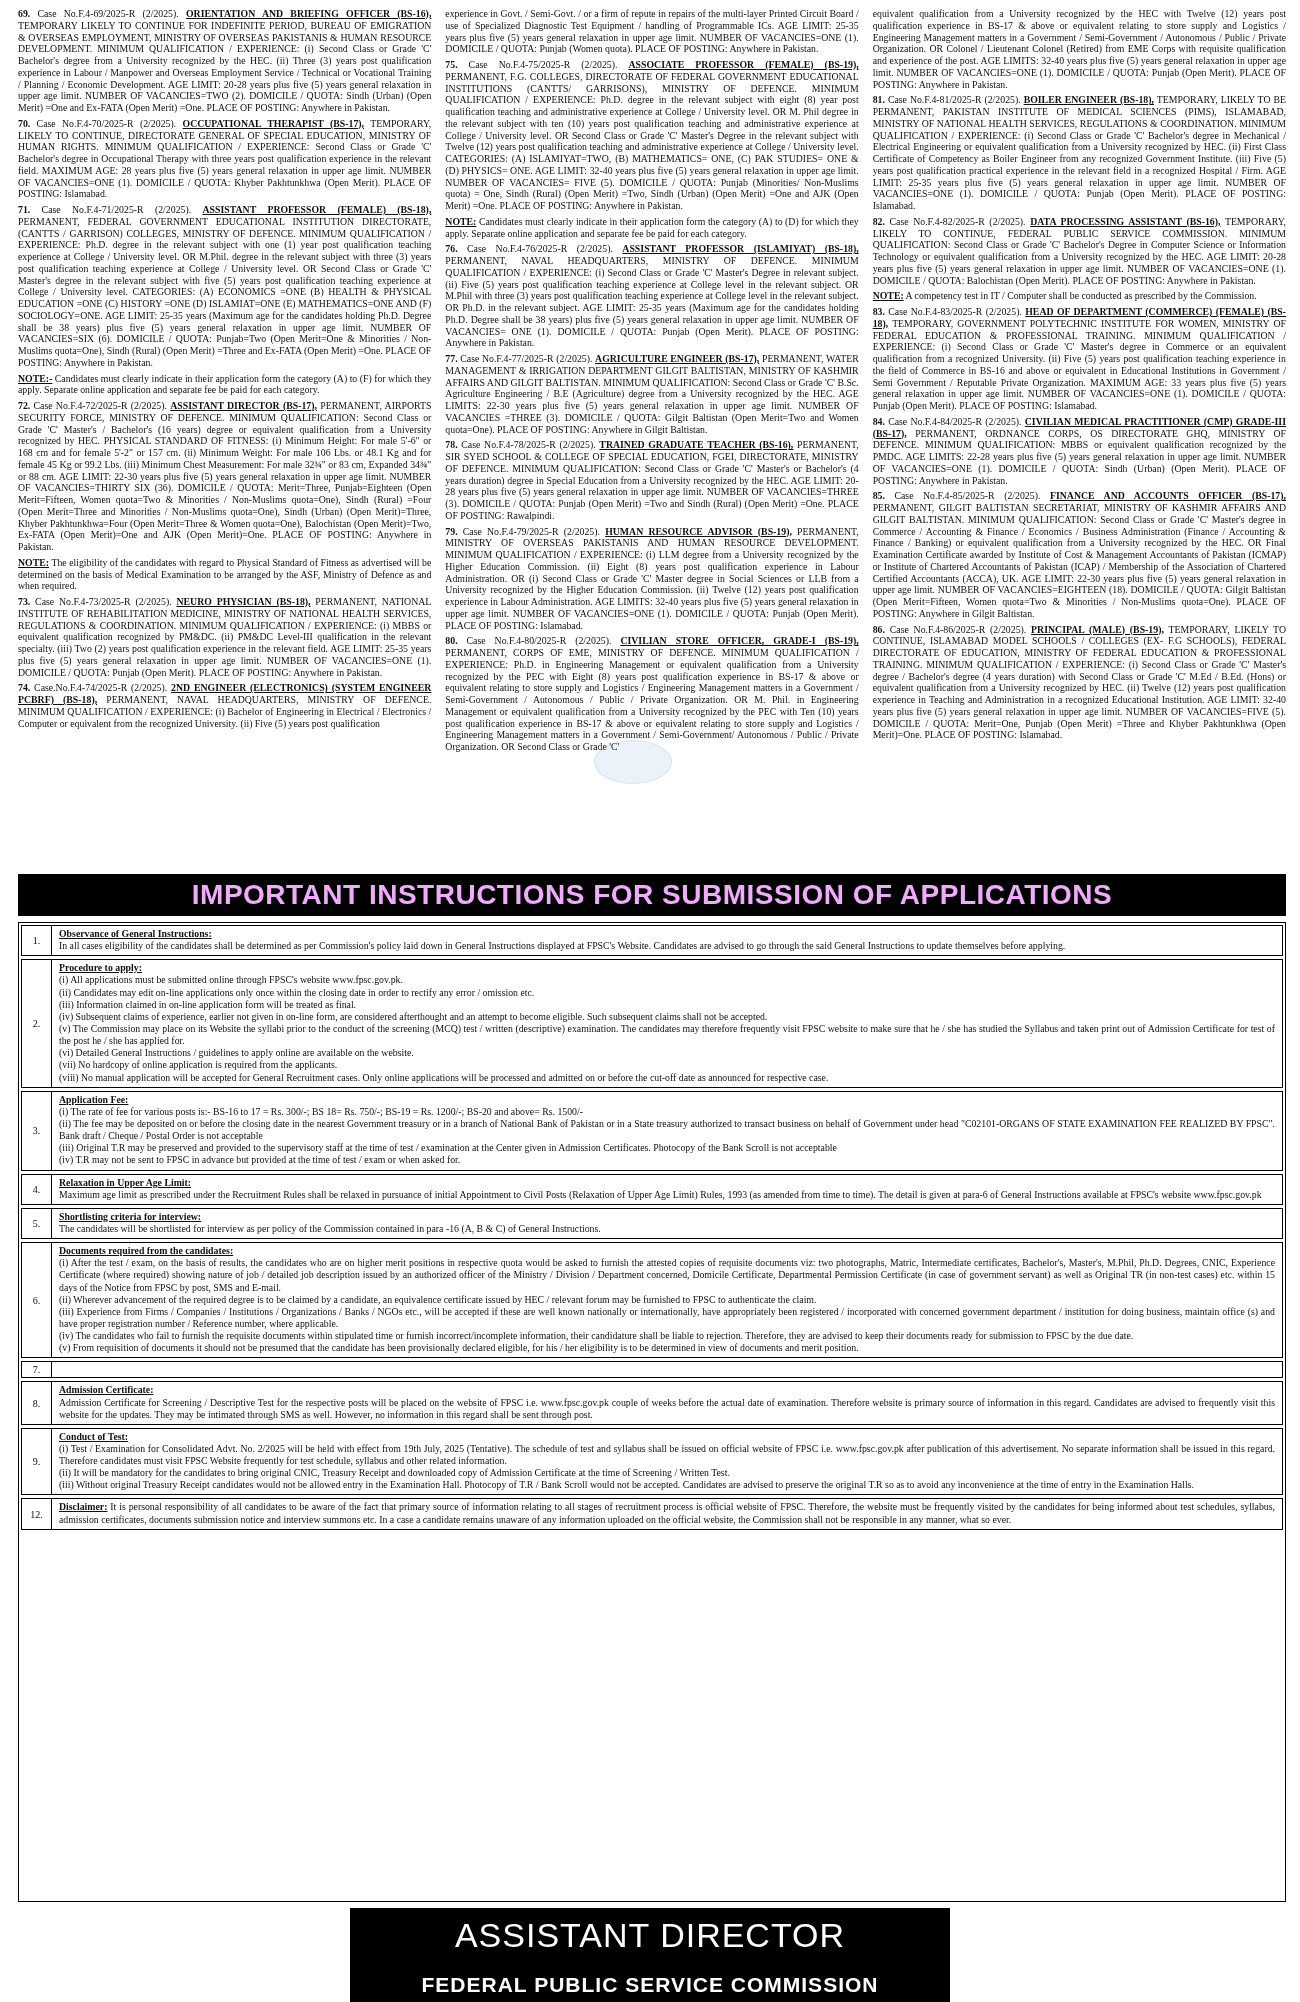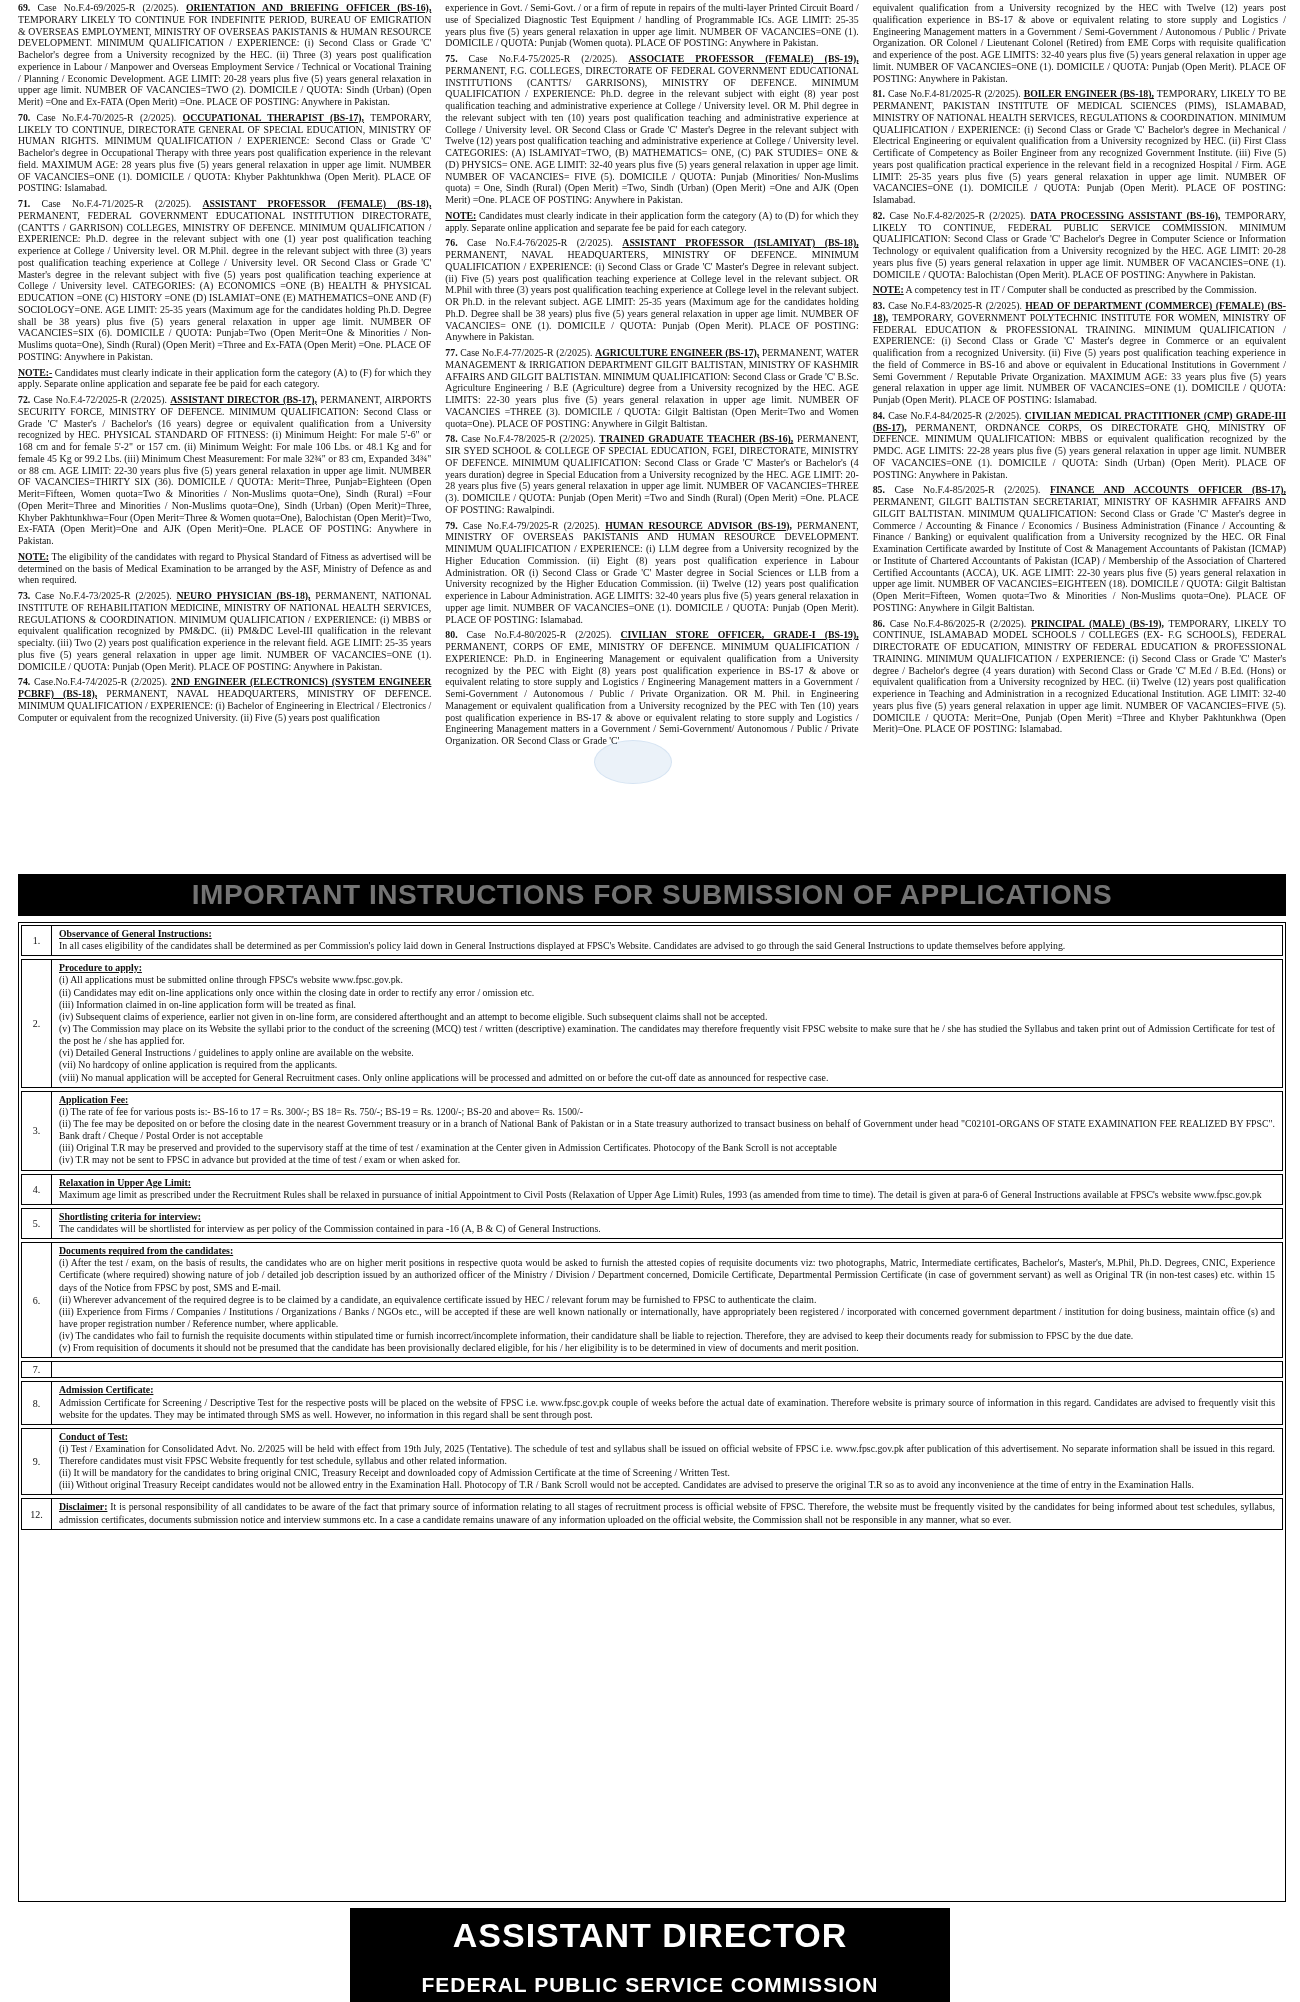--- a/index.html
+++ b/index.html
@@ -3,39 +3,39 @@
 <meta charset="utf-8">
 <style>
   * { margin:0; padding:0; box-sizing:border-box; }
   html,body { width:1300px; height:2002px; }
   body {
     position:relative; overflow:hidden; background:#ffffff; color:#101010;
     font-family:"Liberation Serif", serif;
   }
   
   .listings {
-    position:absolute; top:2px; left:18px; width:1268px; height:862px;
+    position:absolute; top:8px; left:18px; width:1268px; height:862px;
     display:flex; gap:14px; overflow:hidden;
   }
   .col { flex:1 1 0; text-align:justify; font-size:9.8px; line-height:1.2; }
   .block { margin-bottom:4px; }
   .block .num  { font-weight:700; }
   .block .case { font-weight:400; }
   .block .title{ font-weight:700; text-decoration:underline; }
   .block .text { font-weight:400; }
   
   .stamp {
     position:absolute; left:594px; top:740px; width:78px; height:44px;
     border-radius:50%; background:rgba(110,160,210,0.14);
     border:1px solid rgba(110,160,210,0.18); pointer-events:none;
   }
   
   .banner {
     position:absolute; top:874px; left:18px; width:1268px; height:42px;
-    background:#000; color:#737373; display:flex; align-items:center; justify-content:center;
+    background:#000; color:#f0abfc; display:flex; align-items:center; justify-content:center;
     font-family:"Liberation Sans", sans-serif; font-weight:700; font-size:28px; letter-spacing:0.5px;
   }
   
   .itable {
     position:absolute; top:922px; left:18px; width:1268px; height:980px;
     overflow:hidden; border:1px solid #000;
     display:flex; flex-direction:column; gap:3px; padding:2px; background:#fff;
   }
   .irow { display:flex; border:1px solid #000; }
   .inum {
@@ -45,21 +45,21 @@
   }
   .ibody { flex:1 1 auto; padding:2px 7px 3px 7px; font-size:9.8px; line-height:1.24; text-align:justify; }
   .ihead { font-weight:700; text-decoration:underline; }
   .itext { white-space:pre-line; }
   
   .footer {
     position:absolute; top:1908px; left:350px; width:600px; height:94px;
     background:#000; color:#fff; text-align:center; overflow:hidden;
     font-family:"Liberation Sans", sans-serif; padding-top:8px;
   }
-  .footer .l1 { font-size:34px; font-weight:700; letter-spacing:1px; line-height:1.15; }
+  .footer .l1 { font-size:34px; font-weight:400; letter-spacing:1px; line-height:1.15; }
   .footer .l2 { font-size:21px; font-weight:700; letter-spacing:1px; line-height:1.3;margin-top:16px; }
 </style>
 </head>
 <body>
 
 <div class="listings">
   <div class="col">
 
       <p class="block">
         <span class="num">69.</span>

